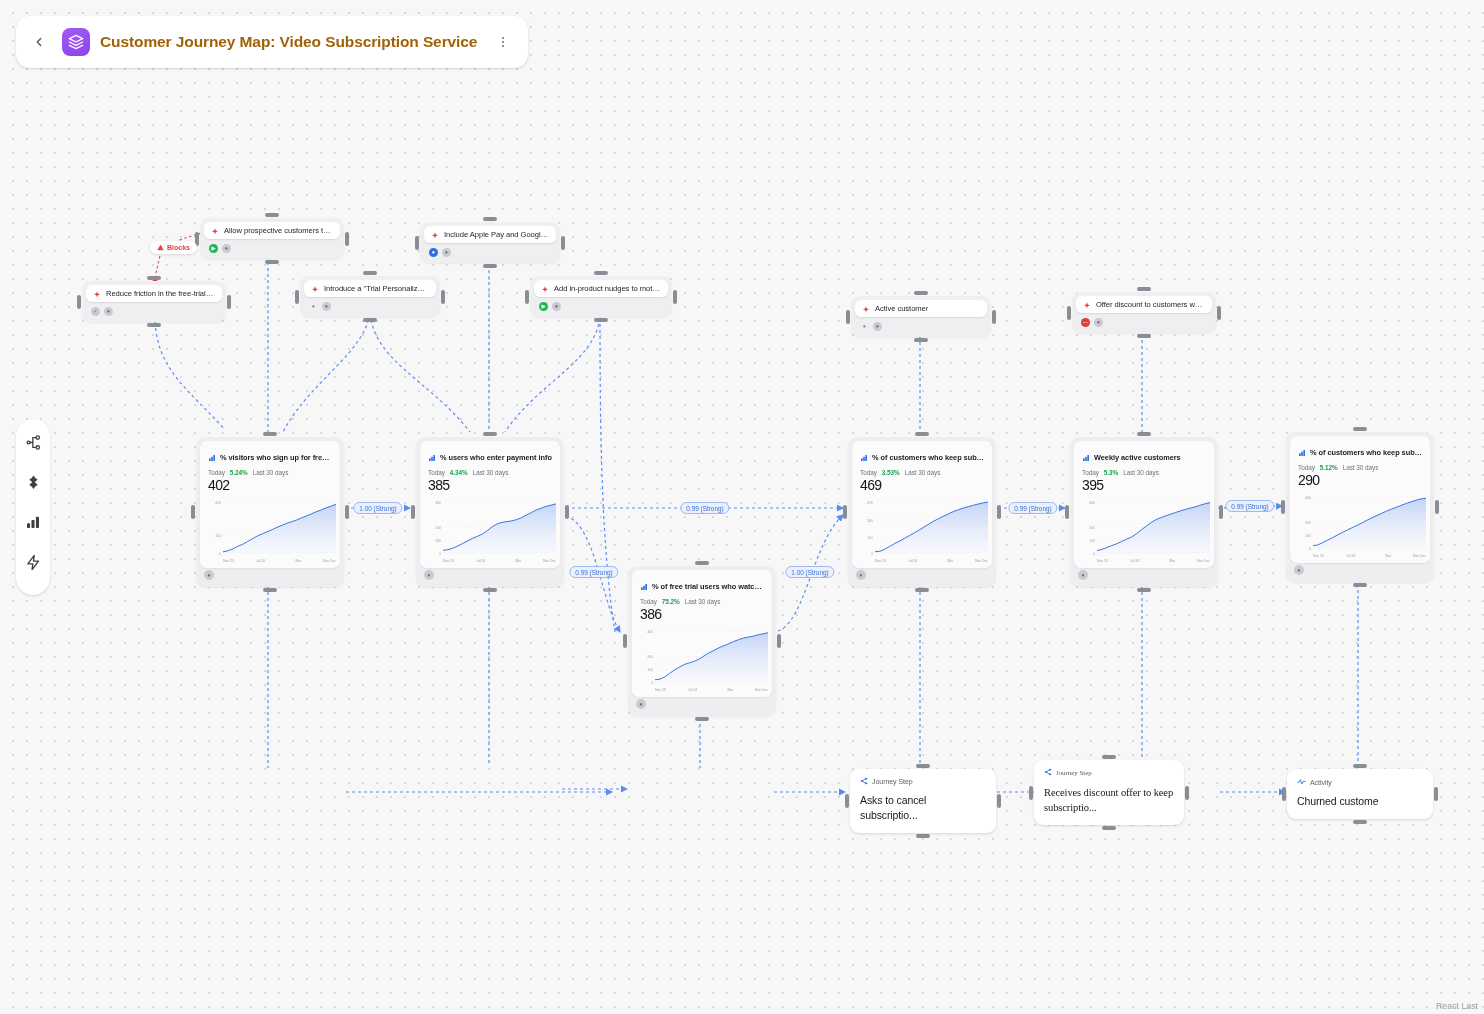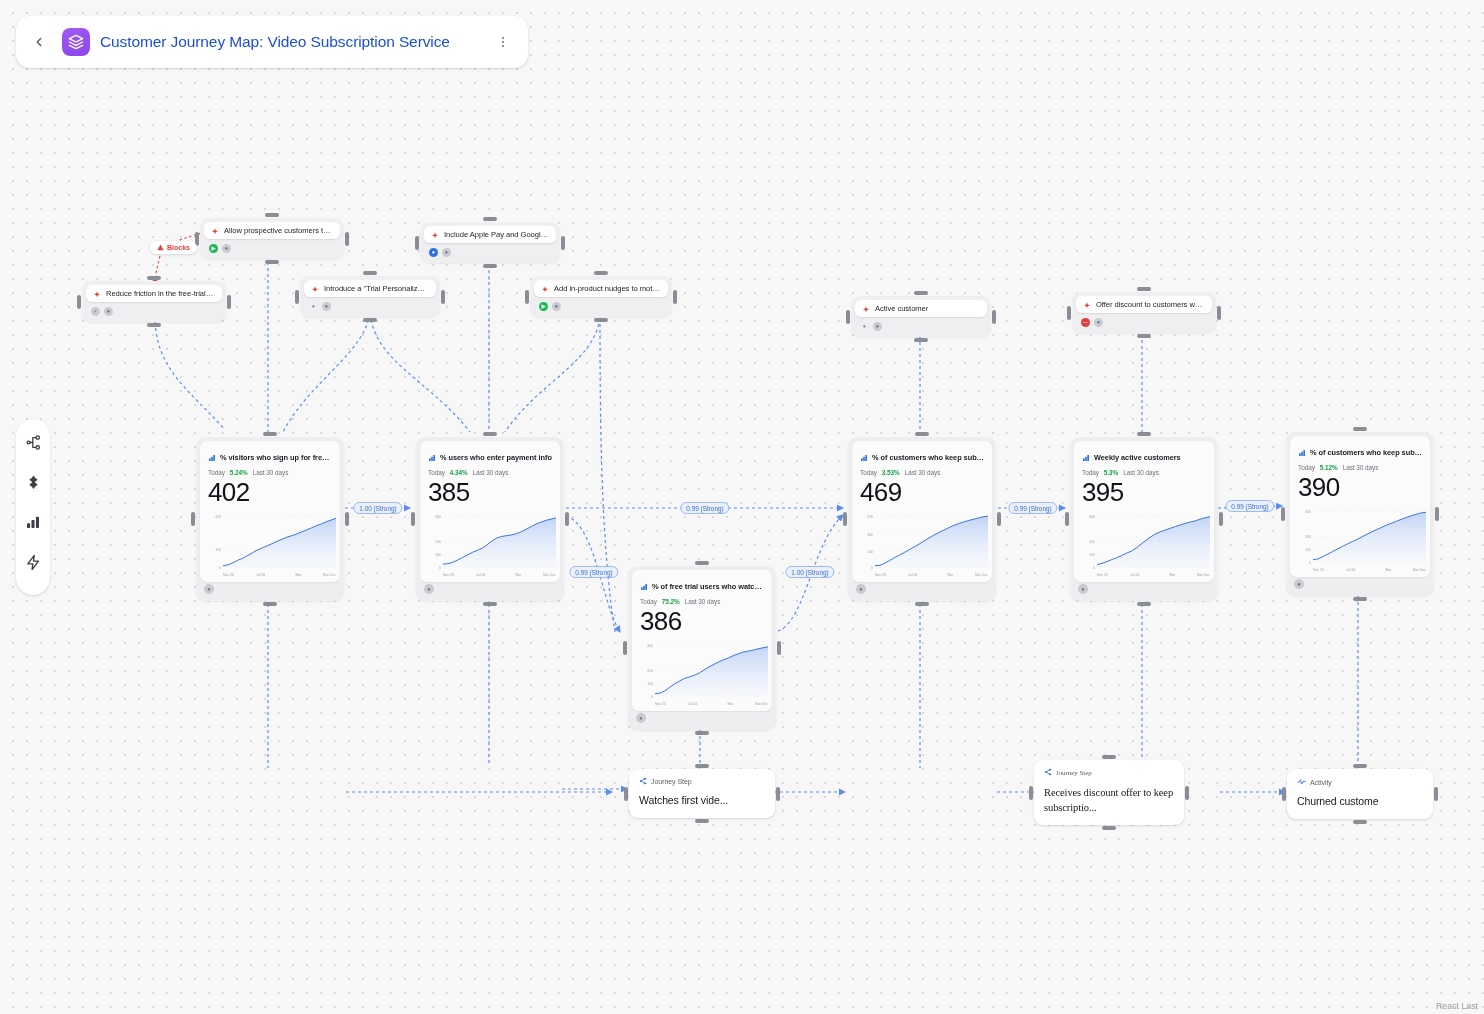--- a/index.html
+++ b/index.html
@@ -31,21 +31,21 @@
     width: 26px; height: 26px; display:flex; align-items:center; justify-content:center;
     color:#55575d; cursor:pointer; border-radius:6px;
   }
   #topbar .applogo {
     width: 28px; height: 28px; border-radius: 8px;
     background: linear-gradient(160deg,#a259f7,#8b45e8);
     display:flex; align-items:center; justify-content:center; color:#fff;
     flex: 0 0 auto;
   }
   #topbar .title {
-    font-size: 15.5px; color: #1d4ed8; font-weight: 400; white-space: nowrap;
+    font-size: 15.5px; color: #a16207; font-weight: 700; white-space: nowrap;
     letter-spacing: -0.1px; flex: 1 1 auto;
   }
   #topbar .kebab { width: 22px; height: 26px; display:flex; align-items:center; justify-content:center; color:#6b6d74; cursor:pointer; }
 
   
   #rail {
     position: absolute; left: 16px; top: 419px;
     width: 34px; height: 176px;
     background: #fff; border-radius: 17px;
     box-shadow: 0 1px 3px rgba(16,24,40,.10), 0 1px 2px rgba(16,24,40,.05);
@@ -109,21 +109,21 @@
     background: #fbfbfc; border-radius: 7px; padding: 7px 8px 4px;
     box-shadow: 0 1px 2px rgba(16,24,40,.07);
   }
   .metric .mhead { display: flex; align-items: center; gap: 4px; }
   .metric .mhead .mtitle {
     font-size: 7.4px; font-weight: 700; color: #1b1d22; white-space: nowrap;
     overflow: hidden; text-overflow: ellipsis; letter-spacing: -0.05px;
   }
   .metric .msub { margin-top: 3px; font-size: 6.4px; color: #70727a; display: flex; gap: 5px; letter-spacing:-0.05px;}
   .metric .msub .delta { color: #17a34a; font-weight: 700; }
-  .metric .mval { font-size: 26px; font-weight: 400; color: #111318; letter-spacing: -0.6px; line-height: 1.18; margin-top: 1px; }
+  .metric .mval { font-size: 14px; font-weight: 400; color: #111318; letter-spacing: -0.6px; line-height: 1.18; margin-top: 1px; }
   .metric .chart { position: relative; margin-top: 4px; }
   .metric .chart svg { display: block; }
   .metric .mfoot { height: 15px; display: flex; align-items: center; padding-left: 4px; }
   .mfoot .chip { width: 10px; height: 10px; }
 
   
   .step {
     background: #fff; border-radius: 9px;
     box-shadow: 0 1px 3px rgba(16,24,40,.10), 0 1px 2px rgba(16,24,40,.05);
     padding: 8px 10px 10px;
@@ -643,21 +643,21 @@
               <rect x="9.5" y="8" width="5" height="13" rx="1"></rect>
               <rect x="16" y="3" width="5" height="18" rx="1"></rect>
             </svg></span>
         <span class="mtitle">% of customers who keep subscription...</span>
       </div>
       <div class="msub">
         <span>Today</span>
         <span class="delta">5.12%</span>
         <span>Last 30 days</span>
       </div>
-      <div class="mval">390</div>
+      <div class="mval">290</div>
       <div class="chart">
           <svg width="130" height="66" viewBox="0 0 130 66">
             <defs>
               <linearGradient id="gkeep-subscription-2" x1="0" y1="0" x2="0" y2="1">
                 <stop offset="0%" stop-color="#b9cdf5" stop-opacity="0.85"></stop>
                 <stop offset="100%" stop-color="#dce7fb" stop-opacity="0.15"></stop>
               </linearGradient>
             </defs>
             <line x1="15" y1="55.0" x2="128" y2="55.0" stroke="#e4e6ea" stroke-width="0.5" stroke-dasharray="1 1.6"></line>
             <line x1="15" y1="42.3" x2="128" y2="42.3" stroke="#e4e6ea" stroke-width="0.5" stroke-dasharray="1 1.6"></line>
@@ -676,38 +676,38 @@
           </svg>
         </div>
     </div>
     <div class="mfoot">
         <span class="chip grey">●</span>
       </div>
   </div>
 
 
 
-  <div class="node step" style="left:629px;top:769px;width:146px;">
+
+  <div class="node step" style="left:850px;top:769px;width:146px;">
     <div class="handle t"></div>
     <div class="handle l"></div>
     <div class="handle r"></div>
     <div class="handle b"></div>
     <div class="kind">
       <span><svg width="8" height="8" viewBox="0 0 24 24" fill="none" stroke="#2f6fe4" stroke-width="2.2" stroke-linecap="round">
             <circle cx="18" cy="5" r="2.2" fill="#2f6fe4"></circle>
             <circle cx="6" cy="12" r="2.2" fill="#2f6fe4"></circle>
             <circle cx="18" cy="19" r="2.2" fill="#2f6fe4"></circle>
             <path d="M8.2 10.8 15.8 6.2"></path>
             <path d="M8.2 13.2 15.8 17.8"></path>
           </svg></span>
       <span>Journey Step</span>
     </div>
-    <div class="label">Watches first vide...</div>
-  </div>
-
+    <div class="label">Asks to cancel subscriptio...</div>
+  </div>
 
   <div class="node step" style="left:1034px;top:760px;width:150px;font-family:Liberation Serif, serif;">
     <div class="handle t"></div>
     <div class="handle l"></div>
     <div class="handle r"></div>
     <div class="handle b"></div>
     <div class="kind">
       <span><svg width="8" height="8" viewBox="0 0 24 24" fill="none" stroke="#2f6fe4" stroke-width="2.2" stroke-linecap="round">
             <circle cx="18" cy="5" r="2.2" fill="#2f6fe4"></circle>
             <circle cx="6" cy="12" r="2.2" fill="#2f6fe4"></circle>

